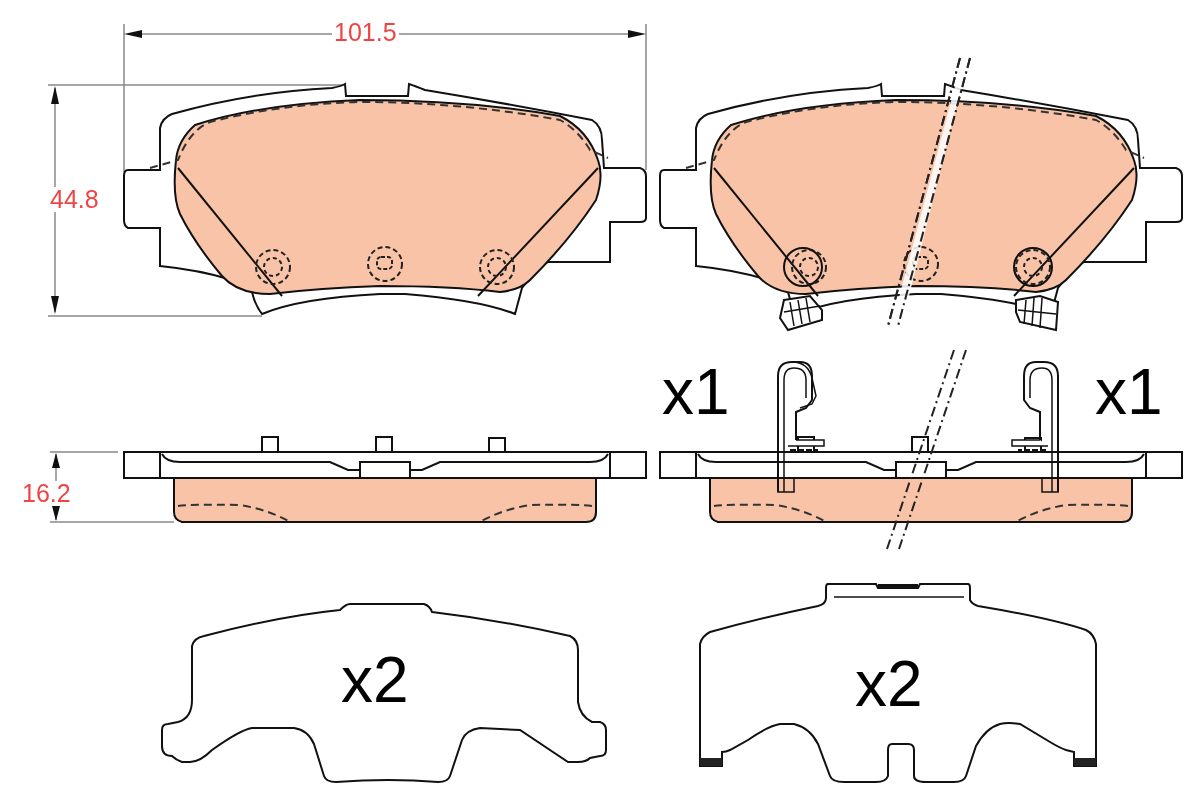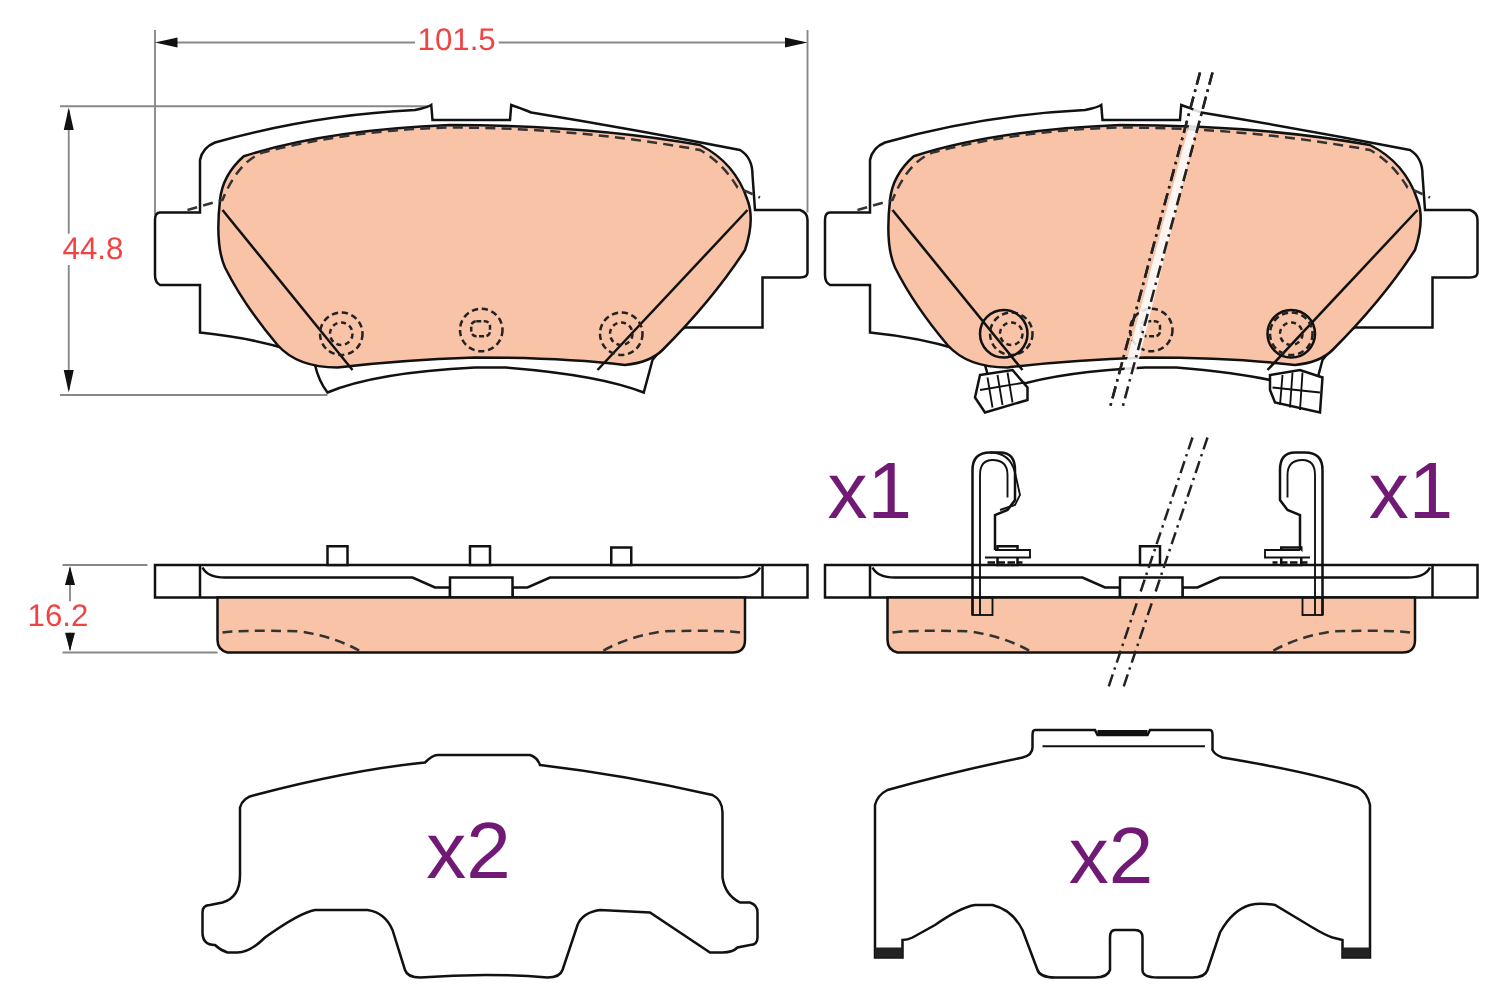--- a/index.html
+++ b/index.html
@@ -1,20 +1,20 @@
 <!DOCTYPE html>
 <html><head>
 <meta charset="utf-8">
 <style>
   html, body { margin: 0; padding: 0; background: #ffffff; }
   body { width: 1200px; height: 800px; overflow: hidden; position: relative; font-family: "Liberation Sans", sans-serif; }
   svg { position: absolute; left: 0; top: 0; }
   .lbl { position: absolute; color: #222; font-family: "Liberation Sans", sans-serif; white-space: nowrap; line-height: 1; }
   .dim { font-size: 25px; color: #ef4444; background: #fff; padding: 0 2px; }
-  .qty { font-size: 64px; color: #701a75; }
+  .qty { font-size: 64px; color: #000000; }
 </style>
 </head>
 <body>
 
 <svg width="1200" height="800" viewBox="0 0 1200 800">
   <defs>
     <g id="pad-front">
 
       <path d="M128 170 L160 170 L160 128 Q162 118 172 114 Q250 92 332 88 Q342 86 345 84 L346 96 L408 96 L409 84 Q415 86 425 90 Q510 104 592 120 Q602 126 602 140 L604 168 L640 168 Q646 170 646 176 L646 218 Q646 222 640 222 L610 222 L610 262 L548 262 L538 268 Q530 278 522 288 L515 314 Q480 300 405 294 L380 294 Q300 298 262 314 Q255 305 252 292 Q245 284 232 280 Q200 270 160 266 L160 228 L128 228 Q124 226 124 220 L124 176 Q124 170 128 170 Z" fill="#ffffff" stroke="#111" stroke-width="2"></path>
 

